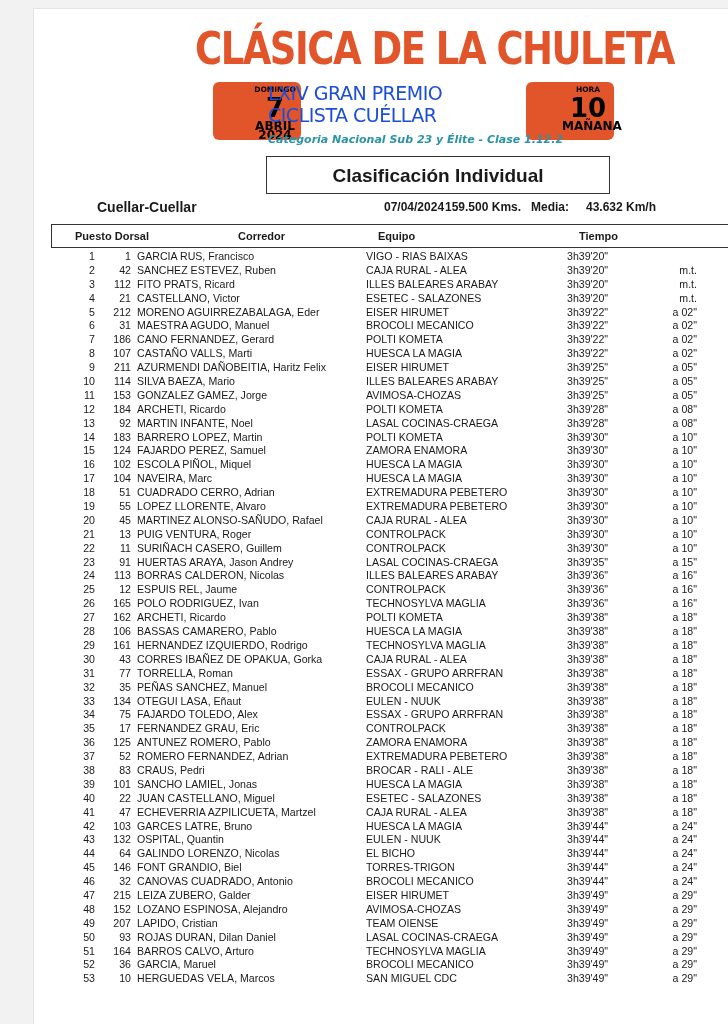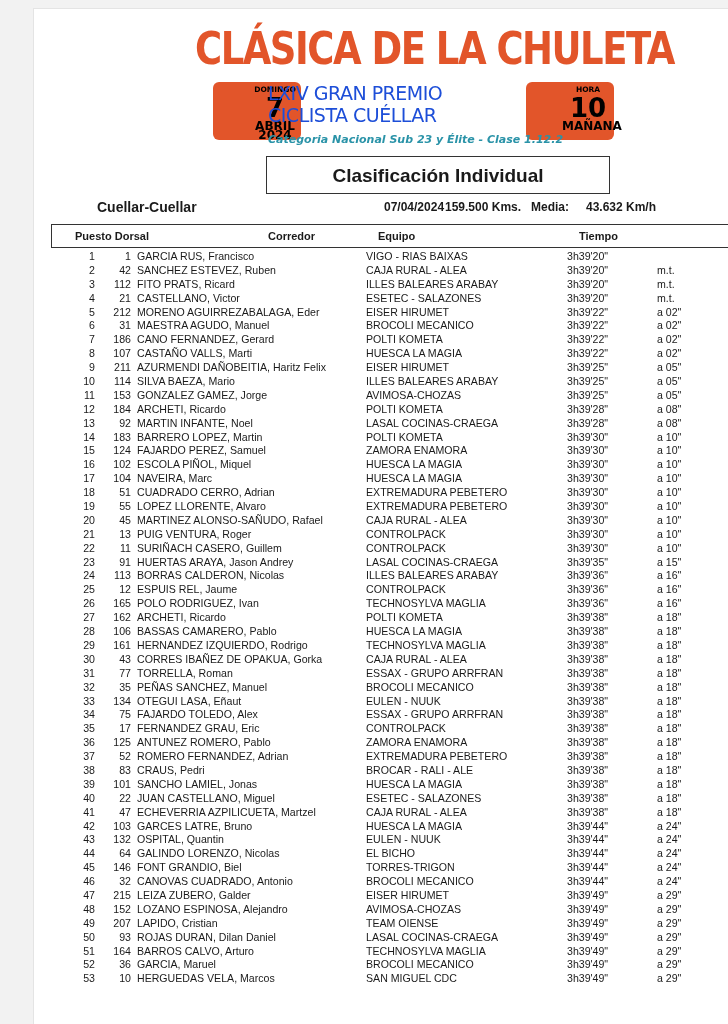--- a/index.html
+++ b/index.html
@@ -18,21 +18,21 @@
   .table-header { position:absolute; left:51px; top:224px; width:676px; height:22px; border:1px solid #333; border-right:none; font-weight:bold; font-size:11px; }
   .th { position:absolute; top:5px; }
   .rows { position:absolute; left:51px; top:250px; width:680px; }
   .row { position:relative; height:13.9px; font-size:10.6px; line-height:13.9px; white-space:nowrap; }
   .row span { position:absolute; top:0; }
   .c-pos { left:22px; width:22px; text-align:right; }
   .c-dorsal { left:52px; width:28px; text-align:right; }
   .c-name { left:86px; }
   .c-team { left:315px; }
   .c-time { left:516px; }
-  .c-gap { left:606px; width:40px; text-align:left; }
+  .c-gap { left:606px; width:40px; text-align:right; }
 </style>
 </head>
 <body>
 
 <div class="page"></div>
 
 <div class="banner-title">CLÁSICA DE LA CHULETA</div>
 
 <div class="badge" style="left:213px;">
   <span class="small">DOMINGO</span>
@@ -55,21 +55,21 @@
 <div class="class-box">Clasificación Individual</div>
 
 <div class="meta route">Cuellar-Cuellar</div>
 <div class="meta" style="left:360px;margin-left:24px;">07/04/2024</div>
 <div class="meta" style="left:445px;">159.500 Kms.</div>
 <div class="meta" style="left:531px;">Media:</div>
 <div class="meta" style="left:586px;">43.632 Km/h</div>
 
 <div class="table-header">
   <span class="th" style="left:11px;padding-left:12px;">Puesto Dorsal</span>
-  <span class="th" style="left:186px;margin-left:30px;">Corredor</span>
+  <span class="th" style="left:186px;">Corredor</span>
   <span class="th" style="left:326px;">Equipo</span>
   <span class="th" style="left:527px;">Tiempo</span>
 </div>
 
 <div class="rows" id="rows">
     <div class="row">
       <span class="c-pos">1</span>
       <span class="c-dorsal">1</span>
       <span class="c-name">GARCIA RUS, Francisco</span>
       <span class="c-team">VIGO - RIAS BAIXAS</span>

